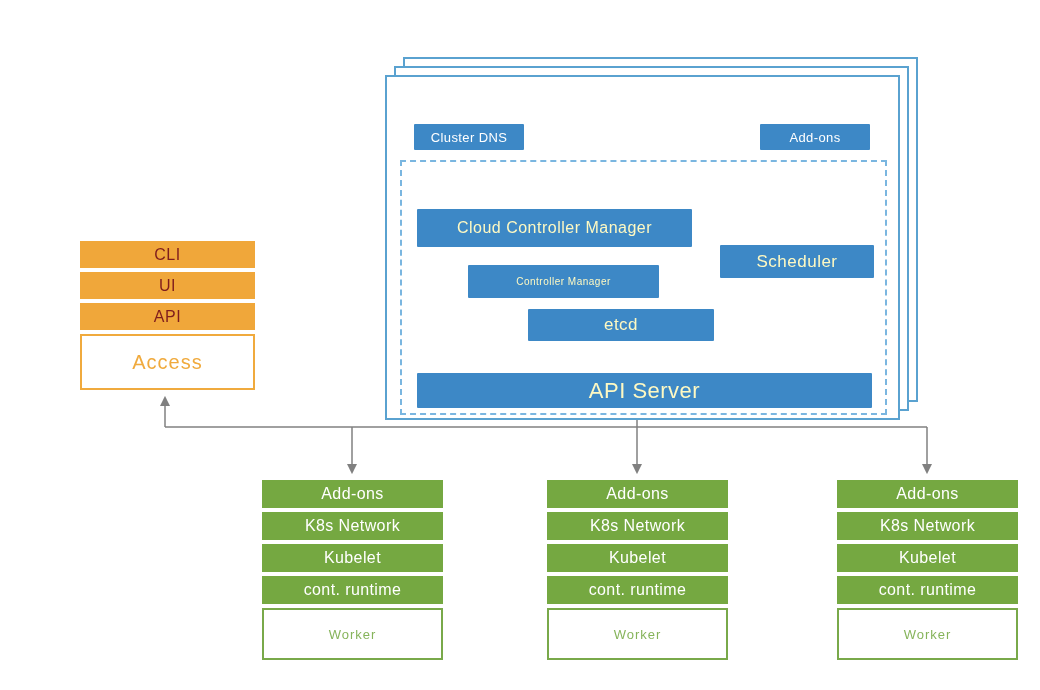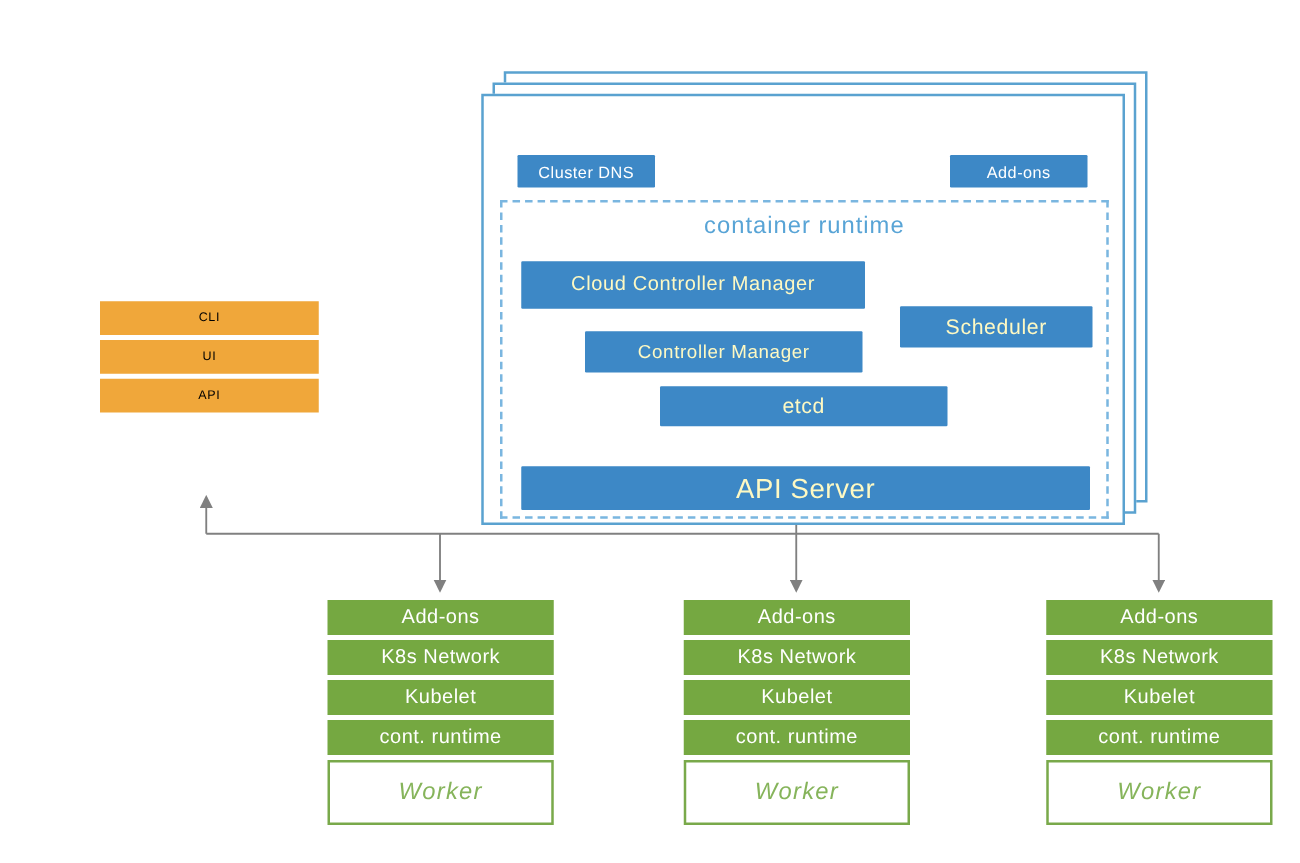--- a/index.html
+++ b/index.html
@@ -48,23 +48,23 @@
   .blue-box {
     background:#3d88c6; color:#fef9c3;
     display:flex; align-items:center; justify-content:center;
     letter-spacing:0.5px;
     border-radius:1px;
   }
 
   
   .orange-box {
     left:80px; width:175px; height:27px;
-    background:#f0a73a; color:#000000;
+    background:#f0a73a; color:#7f1d1d;
     display:flex; align-items:center; justify-content:center;
-    font-size:10px; letter-spacing:0.5px;
+    font-size:16px; letter-spacing:0.5px;
   }
   .access-box {
     left:80px; top:334px; width:175px; height:56px;
     background:#ffffff;
     border:2px solid #f0aa3d;
     color:#f0aa3d;
     display:flex; align-items:center; justify-content:center;
     font-size:20px; letter-spacing:1px;
   }
 
@@ -74,21 +74,21 @@
     background:#75a841; color:#ffffff;
     display:flex; align-items:center; justify-content:center;
     font-size:16px; letter-spacing:0.4px;
   }
   .worker-box {
     width:181px; height:52px;
     background:#ffffff;
     border:2px solid #79a94a;
     color:#86b45b;
     display:flex; align-items:center; justify-content:center;
-    font-size:19px; letter-spacing:1px;font-style:italic;
+    font-size:13px; letter-spacing:1px;
   }
 
   svg.connectors { left:0; top:0; }
 </style>
 </head>
 <body>
 
 <div class="abs" style="left:0;top:0;width:1040px;height:690px;">
 
   <svg class="abs connectors" width="1040" height="690" viewBox="0 0 1040 690">
@@ -113,37 +113,37 @@
 
   <div class="abs master-shadow" style="left:403px; top:57px;"></div>
   <div class="abs master-shadow" style="left:394px; top:66px;"></div>
 
   <div class="abs master-box" style="left:385px; top:75px;">
 
     <div class="abs blue-chip" style="left:27px; top:47px; width:110px; height:26px;">Cluster DNS</div>
     <div class="abs blue-chip" style="left:373px; top:47px; width:110px; height:26px;">Add-ons</div>
 
     <div class="abs dashed-box">
-      <div class="abs cr-title">container runtime</div>
 
       <div class="abs blue-box" style="left:15px; top:47px; width:275px; height:38px; font-size:16px;">Cloud Controller Manager</div>
 
-      <div class="abs blue-box" style="left:66px; top:103px; width:222px; height:33px; font-size:15px;">Controller Manager</div>
+      <div class="abs blue-box" style="left:66px; top:103px; width:191px; height:33px; font-size:10px;">Controller Manager</div>
 
       <div class="abs blue-box" style="left:318px; top:83px; width:154px; height:33px; font-size:17px;">Scheduler</div>
 
-      <div class="abs blue-box" style="left:126px; top:147px; width:230px; height:32px; font-size:17px;">etcd</div>
+      <div class="abs blue-box" style="left:126px; top:147px; width:186px; height:32px; font-size:17px;">etcd</div>
 
       <div class="abs blue-box" style="left:15px; top:211px; width:455px; height:35px; font-size:22px;">API Server</div>
     </div>
   </div>
 
   <div class="abs orange-box" style="top:241px;">CLI</div>
   <div class="abs orange-box" style="top:272px;">UI</div>
   <div class="abs orange-box" style="top:303px;">API</div>
+  <div class="abs access-box">Access</div>
 
   <div class="abs green-box" style="left:262px; top:480px;">Add-ons</div>
   <div class="abs green-box" style="left:262px; top:512px;">K8s Network</div>
   <div class="abs green-box" style="left:262px; top:544px;">Kubelet</div>
   <div class="abs green-box" style="left:262px; top:576px;">cont. runtime</div>
   <div class="abs worker-box" style="left:262px; top:608px;">Worker</div>
 
   <div class="abs green-box" style="left:547px; top:480px;">Add-ons</div>
   <div class="abs green-box" style="left:547px; top:512px;">K8s Network</div>
   <div class="abs green-box" style="left:547px; top:544px;">Kubelet</div>

